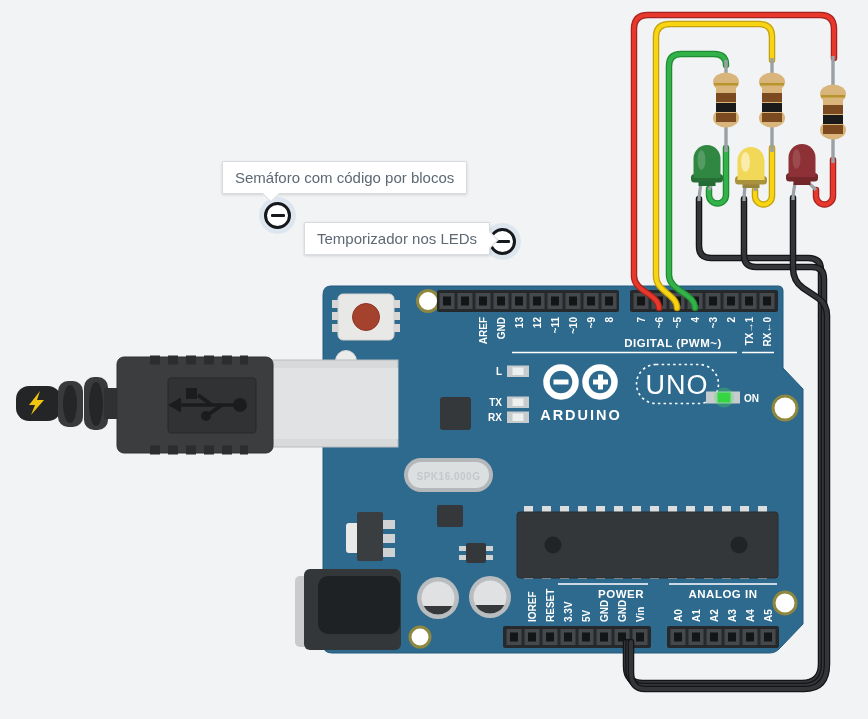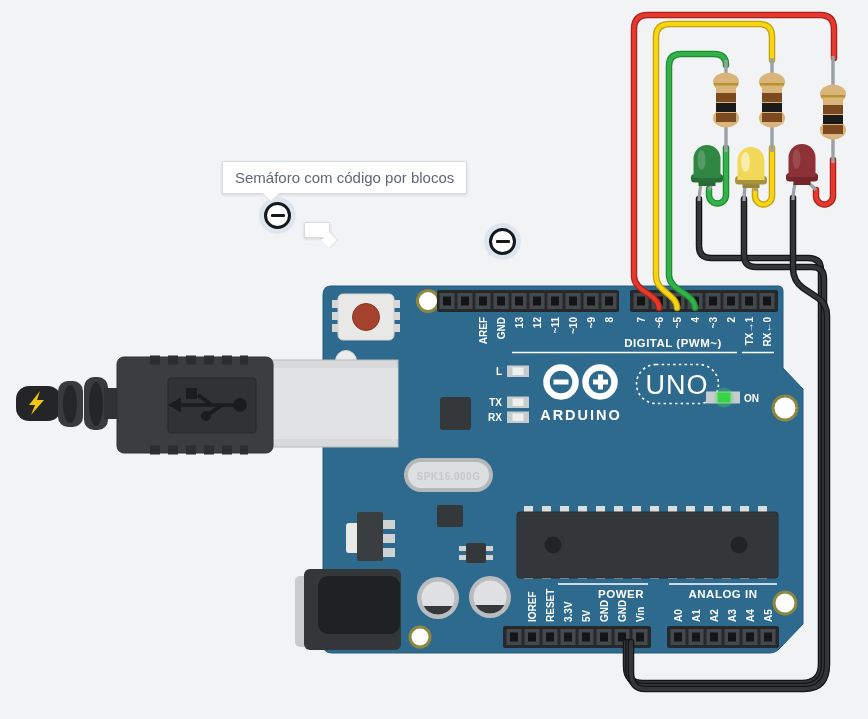--- a/index.html
+++ b/index.html
@@ -329,16 +329,17 @@
   </div>
   <div class="collapse-btn" style="left:489px;top:228px;">
     <span class="bar"></span>
   </div>
 
   <div class="note" style="left:222px;top:161px;">
     <span>Semáforo com código por blocos</span>
     <span class="tail-down"></span>
   </div>
   <div class="note" style="left:304px;top:222px;">
+    <span>Temporizador nos LEDs</span>
     <span class="tail-right"></span>
   </div>
 
 </div>
 
 </body></html>

